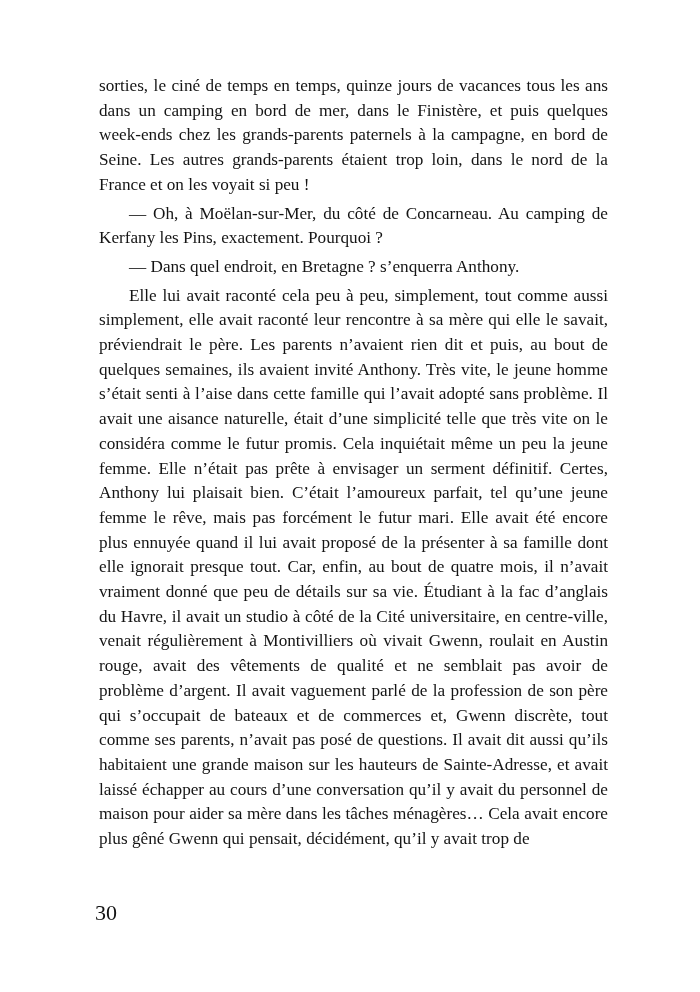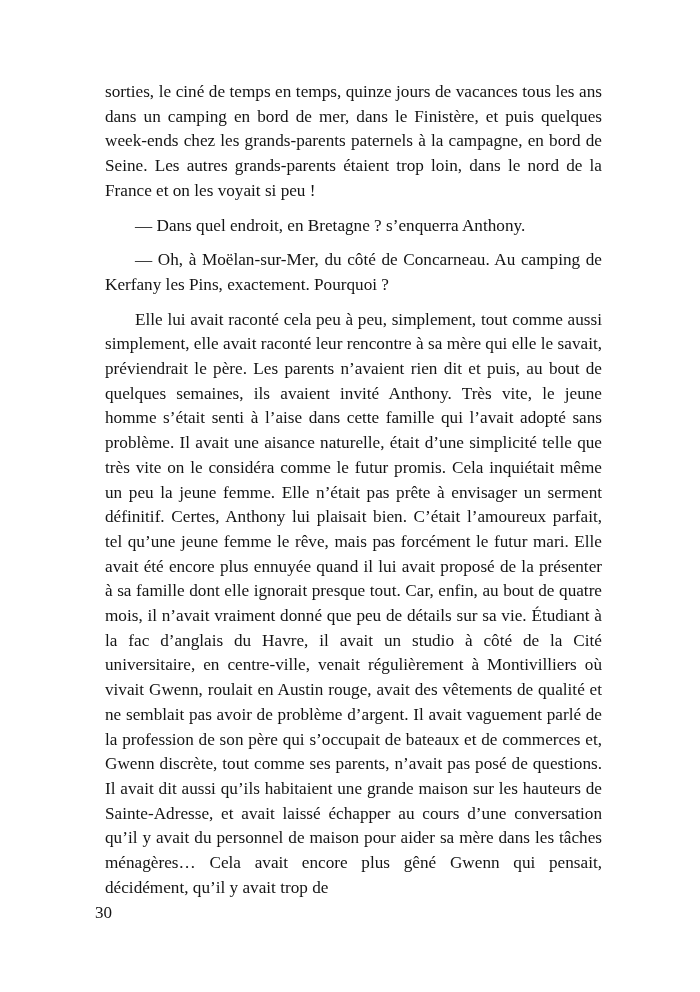--- a/index.html
+++ b/index.html
@@ -20,38 +20,38 @@
     position: absolute;
     left: 95px;
     top: 70px;
     width: 517px;
     font-size: 17.2px;
     line-height: 24.7px;
     text-align: justify;
     text-justify: inter-word;
   }
   .text-block p {
-    margin: 10px;
+    margin: 4px;
     padding: 0;
   }
   .text-block p.indent {
     text-indent: 30px;
   }
   .page-number {
     position: absolute;
     left: 95px;
     top: 903px;
-    font-size: 17px;
+    font-size: 22px;
     line-height: 20px;
   }
 </style>
 </head>
 <body>
 
 <div class="page">
   <div class="text-block">
     <p>sorties, le ciné de temps en temps, quinze jours de vacances tous les ans dans un camping en bord de mer, dans le Finistère, et puis quelques week-ends chez les grands-parents paternels à la campagne, en bord de Seine. Les autres grands-parents étaient trop loin, dans le nord de la France et on les voyait si peu&nbsp;!</p>
+    <p class="indent">—&nbsp;Oh, à Moëlan-sur-Mer, du côté de Concarneau. Au camping de Kerfany les Pins, exactement. Pourquoi&nbsp;?</p>
     <p class="indent">—&nbsp;Dans quel endroit, en Bretagne&nbsp;? s’enquerra Anthony.</p>
-    <p class="indent">—&nbsp;Oh, à Moëlan-sur-Mer, du côté de Concarneau. Au camping de Kerfany les Pins, exactement. Pourquoi&nbsp;?</p>
     <p class="indent">Elle lui avait raconté cela peu à peu, simplement, tout comme aussi simplement, elle avait raconté leur rencontre à sa mère qui elle le savait, préviendrait le père. Les parents n’avaient rien dit et puis, au bout de quelques semaines, ils avaient invité Anthony. Très vite, le jeune homme s’était senti à l’aise dans cette famille qui l’avait adopté sans problème. Il avait une aisance naturelle, était d’une simplicité telle que très vite on le considéra comme le futur promis. Cela inquiétait même un peu la jeune femme. Elle n’était pas prête à envisager un serment définitif. Certes, Anthony lui plaisait bien. C’était l’amoureux parfait, tel qu’une jeune femme le rêve, mais pas forcément le futur mari. Elle avait été encore plus ennuyée quand il lui avait proposé de la présenter à sa famille dont elle ignorait presque tout. Car, enfin, au bout de quatre mois, il n’avait vraiment donné que peu de détails sur sa vie. Étudiant à la fac d’anglais du Havre, il avait un studio à côté de la Cité universitaire, en centre-ville, venait régulièrement à Montivilliers où vivait Gwenn, roulait en Austin rouge, avait des vêtements de qualité et ne semblait pas avoir de problème d’argent. Il avait vaguement parlé de la profession de son père qui s’occupait de bateaux et de commerces et, Gwenn discrète, tout comme ses parents, n’avait pas posé de questions. Il avait dit aussi qu’ils habitaient une grande maison sur les hauteurs de Sainte-Adresse, et avait laissé échapper au cours d’une conversation qu’il y avait du personnel de maison pour aider sa mère dans les tâches ménagères… Cela avait encore plus gêné Gwenn qui pensait, décidément, qu’il y avait trop de</p>
   </div>
   <div class="page-number">30</div>
 </div>
 
 </body></html>

